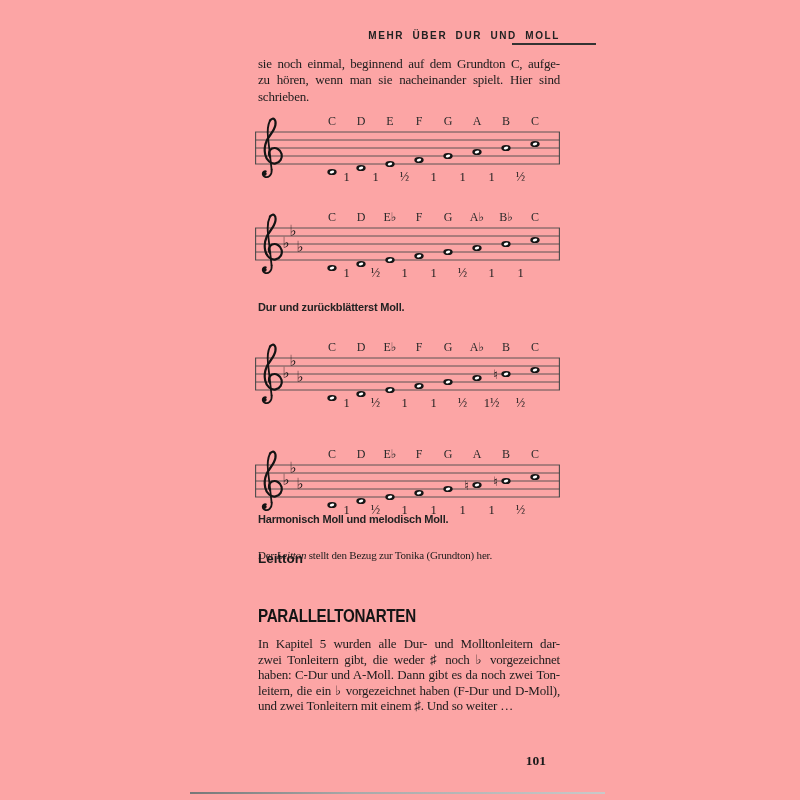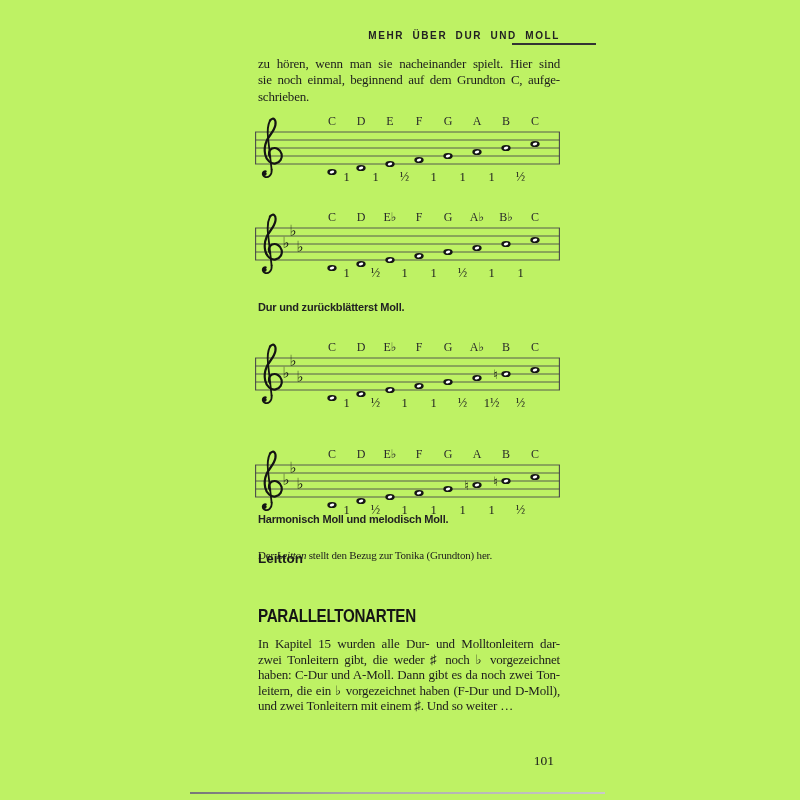--- a/index.html
+++ b/index.html
@@ -1,16 +1,16 @@
 <!DOCTYPE html>
 <html><head>
 <meta charset="utf-8">
 <style>
   html,body{margin:0;padding:0;background:#ffffff;}
-  .page{position:relative;width:800px;height:800px;background:#bef264;overflow:hidden;
+  .page{position:relative;width:800px;height:800px;background:#fca5a5;overflow:hidden;
         font-family:"Liberation Serif",serif;color:#1e1e1e;}
 
   .running-header{position:absolute;top:30px;left:258px;width:302px;text-align:right;
         font-family:"Liberation Sans",sans-serif;font-weight:bold;font-size:10px;
         letter-spacing:1.6px;word-spacing:4px;color:#222;}
   .header-rule{position:absolute;top:43px;left:512px;width:84px;height:1.5px;background:#333;}
 
   .bodytext{font-size:13px;letter-spacing:-0.2px;line-height:16.4px;color:#1c1c1c;}
   .intro{position:absolute;top:56px;left:258px;width:302px;}
   .justified .tline{text-align:justify;text-align-last:justify;}
@@ -31,38 +31,38 @@
         font-weight:bold;font-size:13.5px;color:#1a1a1a;}
   .leitton-p{position:absolute;top:549px;left:258px;width:302px;font-size:11px;
         letter-spacing:-0.2px;color:#1c1c1c;}
   .leitton-p em{font-style:italic;}
 
   .parallel-h{position:absolute;top:605px;left:258px;font-family:"Liberation Sans",sans-serif;
         font-weight:bold;font-size:19px;letter-spacing:-0.4px;color:#151515;
         transform:scaleX(0.8);transform-origin:left center;white-space:nowrap;}
   .parallel-p{position:absolute;top:636px;left:258px;width:302px;line-height:15.6px;}
 
-  .page-number{position:absolute;top:753px;left:258px;width:296px;text-align:right;
-        font-weight:normal;font-size:13.5px;color:#1a1a1a;}
+  .page-number{position:absolute;top:753px;left:250px;width:296px;text-align:right;
+        font-weight:bold;font-size:13.5px;color:#1a1a1a;}
   .page-edge{position:absolute;top:792px;left:190px;width:415px;height:2px;
         background:linear-gradient(to right,#777,#a9a9a9 40%,#c9c9c9);}
 
   svg text{user-select:none;}
 </style>
 </head>
 <body>
 
 <div class="page">
 
   <div class="running-header">MEHR ÜBER DUR UND MOLL</div>
   <div class="header-rule"></div>
 
   <div class="intro bodytext justified">
+      <div class="tline">sie noch einmal, beginnend auf dem Grundton C, aufge-</div>
       <div class="tline">zu hören, wenn man sie nacheinander spielt. Hier sind</div>
-      <div class="tline">sie noch einmal, beginnend auf dem Grundton C, aufge-</div>
       <div class="tline">schrieben.</div>
     </div>
 
   <div class="staff-block" id="staff0"><svg viewBox="0 0 305 80" width="305" height="80">
         <line x1="0" y1="20" x2="305" y2="20" stroke="#4a4a4a" stroke-width="0.9"></line>
         <line x1="0" y1="28" x2="305" y2="28" stroke="#4a4a4a" stroke-width="0.9"></line>
         <line x1="0" y1="36" x2="305" y2="36" stroke="#4a4a4a" stroke-width="0.9"></line>
         <line x1="0" y1="44" x2="305" y2="44" stroke="#4a4a4a" stroke-width="0.9"></line>
         <line x1="0" y1="52" x2="305" y2="52" stroke="#4a4a4a" stroke-width="0.9"></line>
         <line x1="0.6" y1="20" x2="0.6" y2="52" stroke="#4a4a4a" stroke-width="1.1"></line>
@@ -323,21 +323,21 @@
         <text x="265.5" y="69" font-size="12.5" text-anchor="middle" fill="#1c1c1c" font-family="&quot;Liberation Serif&quot;,serif">½</text>
       </svg></div>
 
   <div class="caption" id="caption2">Harmonisch Moll und melodisch Moll.</div>
 
   <div class="leitton-h">Leitton</div>
   <div class="leitton-p"><span>Der </span><em>Leitton</em><span> stellt den Bezug zur Tonika (Grundton) her.</span></div>
 
   <div class="parallel-h">PARALLELTONARTEN</div>
   <div class="parallel-p bodytext justified">
-      <div class="tline">In Kapitel 15 wurden alle Dur- und Molltonleitern dar-</div>
+      <div class="tline">In Kapitel 5 wurden alle Dur- und Molltonleitern dar-</div>
       <div class="tline">zwei Tonleitern gibt, die weder ♯ noch ♭ vorgezeichnet</div>
       <div class="tline">haben: C-Dur und A-Moll. Dann gibt es da noch zwei Ton-</div>
       <div class="tline">leitern, die ein ♭ vorgezeichnet haben (F-Dur und D-Moll),</div>
       <div class="tline">und zwei Tonleitern mit einem ♯. Und so weiter …</div>
     </div>
 
   <div class="page-number">101</div>
   <div class="page-edge"></div>
 </div>
 

